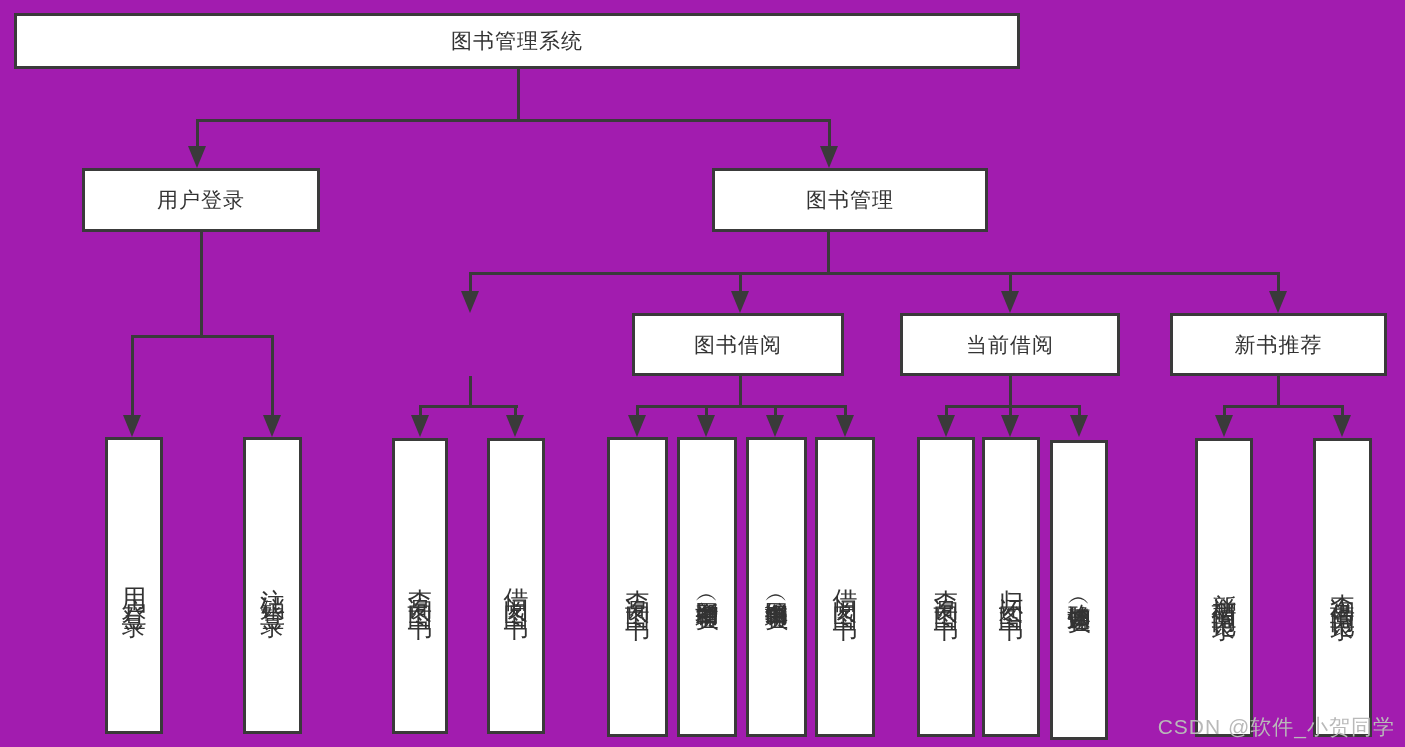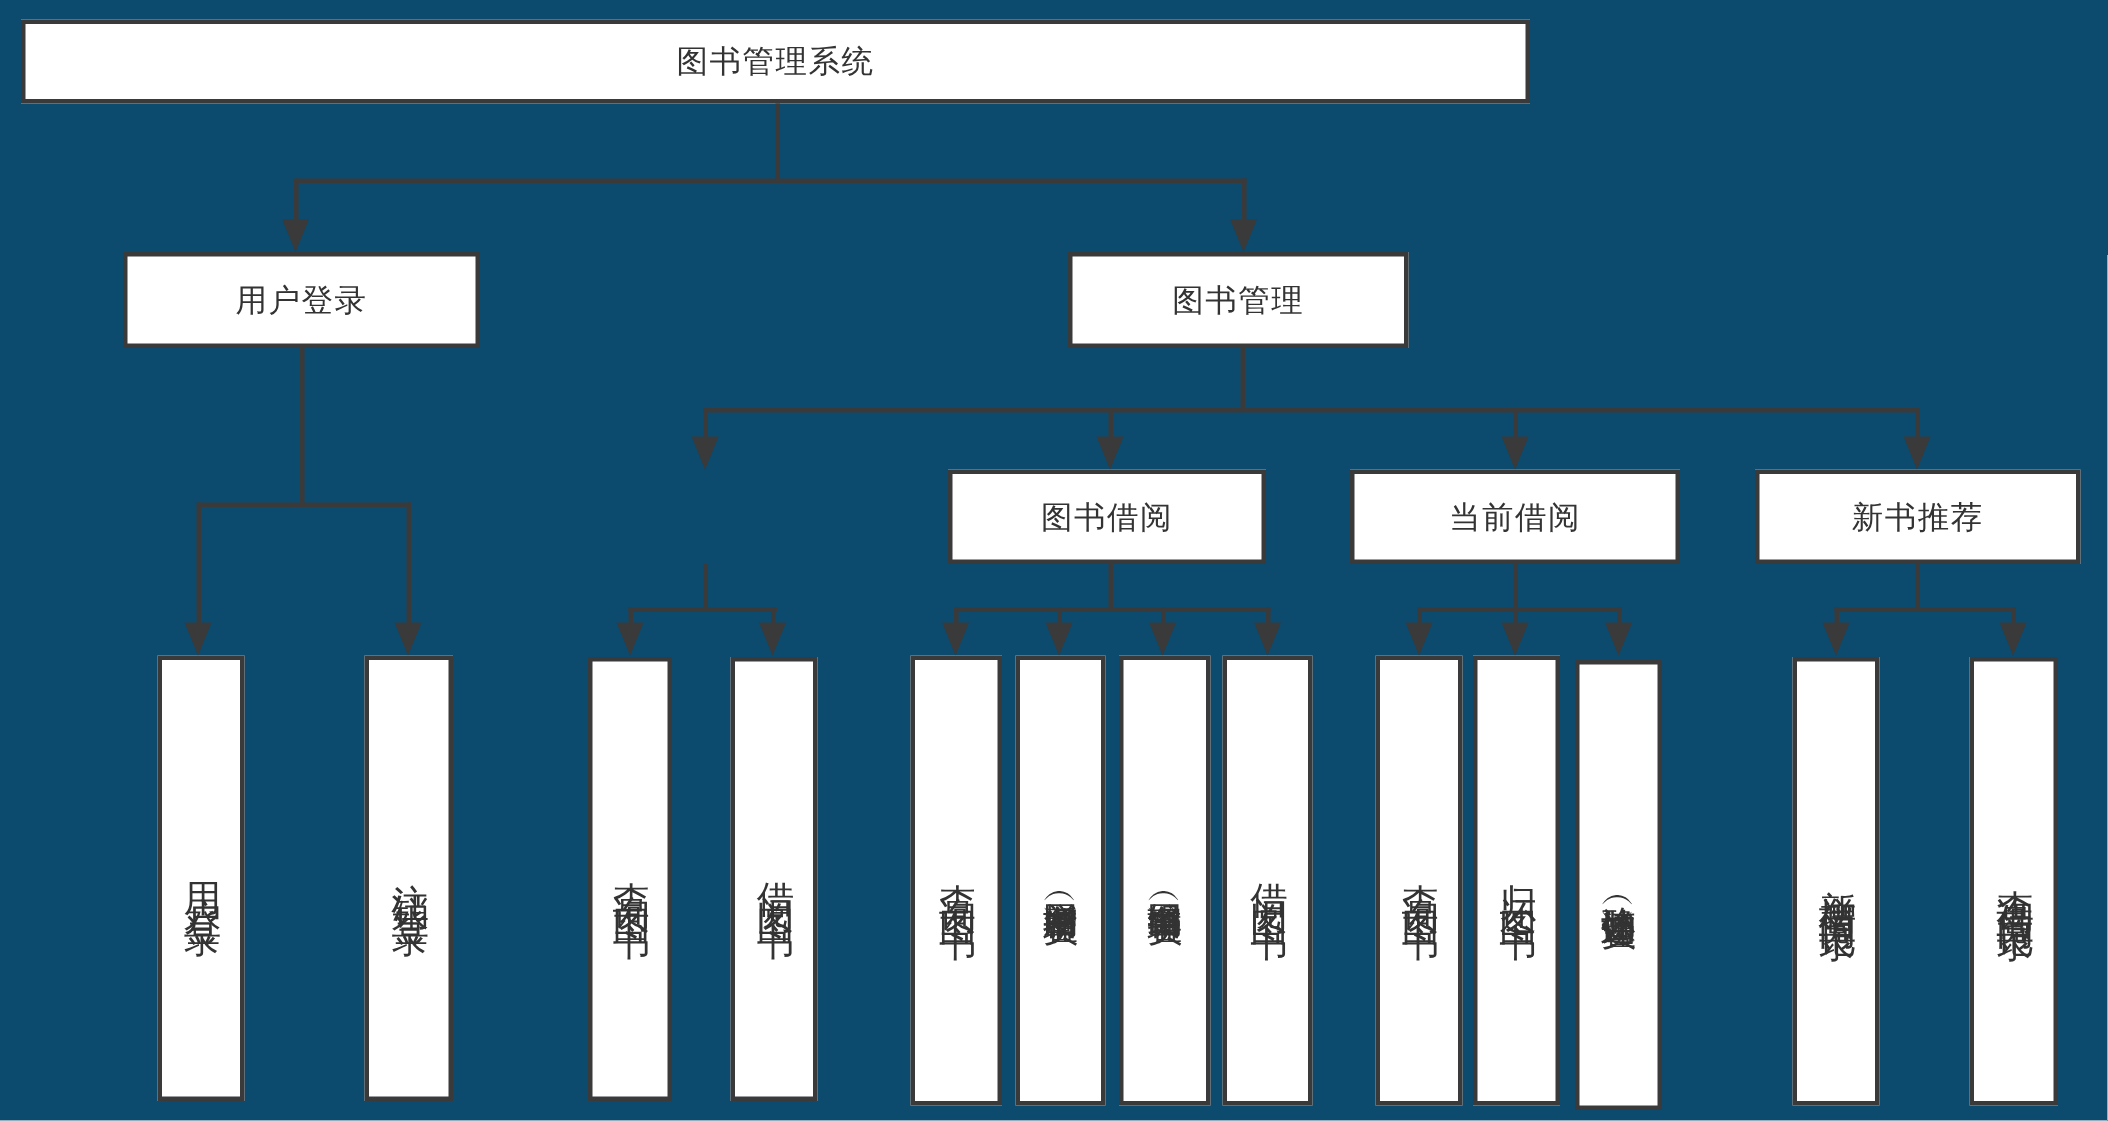--- a/index.html
+++ b/index.html
@@ -1,17 +1,17 @@
 <!DOCTYPE html>
 <html><head>
 <meta charset="utf-8">
 <style>
   html,body { margin:0; padding:0; background:#ffffff; }
   #canvas {
-    position:relative; width:1405px; height:747px; background:#0c4a6e;
+    position:relative; width:1405px; height:747px; background:#a21caf;
     font-family:"Liberation Sans", sans-serif; overflow:hidden;
   }
   .hbox {
     position:absolute; border:3px solid #3a3a3a; background:#ffffff;
     display:flex; align-items:center; justify-content:center;
     font-size:21px; color:#333333; box-sizing:border-box;
     letter-spacing:1px;
   }
   .vbox {
     position:absolute; border:3px solid #3a3a3a; background:#ffffff;
@@ -36,21 +36,21 @@
   }
 </style>
 </head>
 <body>
 
 <div id="canvas">
 
   <div class="hbox" style="left:14px; top:13px; width:1006px; height:56px;">图书管理系统</div>
 
   <div class="hbox" style="left:82px; top:168px; width:238px; height:64px;">用户登录</div>
-  <div class="hbox" style="left:712px; top:168px; width:227px; height:64px;">图书管理</div>
+  <div class="hbox" style="left:712px; top:168px; width:276px; height:64px;">图书管理</div>
 
   <div class="hbox" style="left:900px; top:313px; width:220px; height:63px;">当前借阅</div>
   <div class="hbox" style="left:632px; top:313px; width:212px; height:63px;">图书借阅</div>
   <div class="hbox" style="left:1170px; top:313px; width:217px; height:63px;">新书推荐</div>
 
   <div class="vbox" style="left:105px; top:437px; width:58px; height:297px;">
     <span>用户登录</span>
   </div>
   <div class="vbox" style="left:243px; top:437px; width:59px; height:297px;">
     <span>注销登录</span>
@@ -86,20 +86,21 @@
     <span>确认归还（管理员）</span>
   </div>
 
   <div class="vbox med" style="left:1195px; top:438px; width:58px; height:299px;">
     <span>新增借阅记录</span>
   </div>
   <div class="vbox med" style="left:1313px; top:438px; width:59px; height:299px;">
     <span>查询借阅记录</span>
   </div>
 
+  <div id="watermark">CSDN @软件_小贺同学</div>
 <div class="line" style="left: 517px; top: 69px; width: 3px; height: 52px;"></div>
     <div class="line" style="left: 197px; top: 119px; width: 634px; height: 3px;"></div>
     <div class="line" style="left: 196px; top: 119px; width: 3px; height: 30px;"></div>
     <div class="line" style="left: 828px; top: 119px; width: 3px; height: 30px;"></div>
     <div class="line" style="left: 200px; top: 232px; width: 3px; height: 105px;"></div>
     <div class="line" style="left: 132px; top: 335px; width: 142px; height: 3px;"></div>
     <div class="line" style="left: 131px; top: 335px; width: 3px; height: 82px;"></div>
     <div class="line" style="left: 271px; top: 335px; width: 3px; height: 82px;"></div>
     <div class="line" style="left: 827px; top: 232px; width: 3px; height: 42px;"></div>
     <div class="line" style="left: 469px; top: 272px; width: 811px; height: 3px;"></div>

